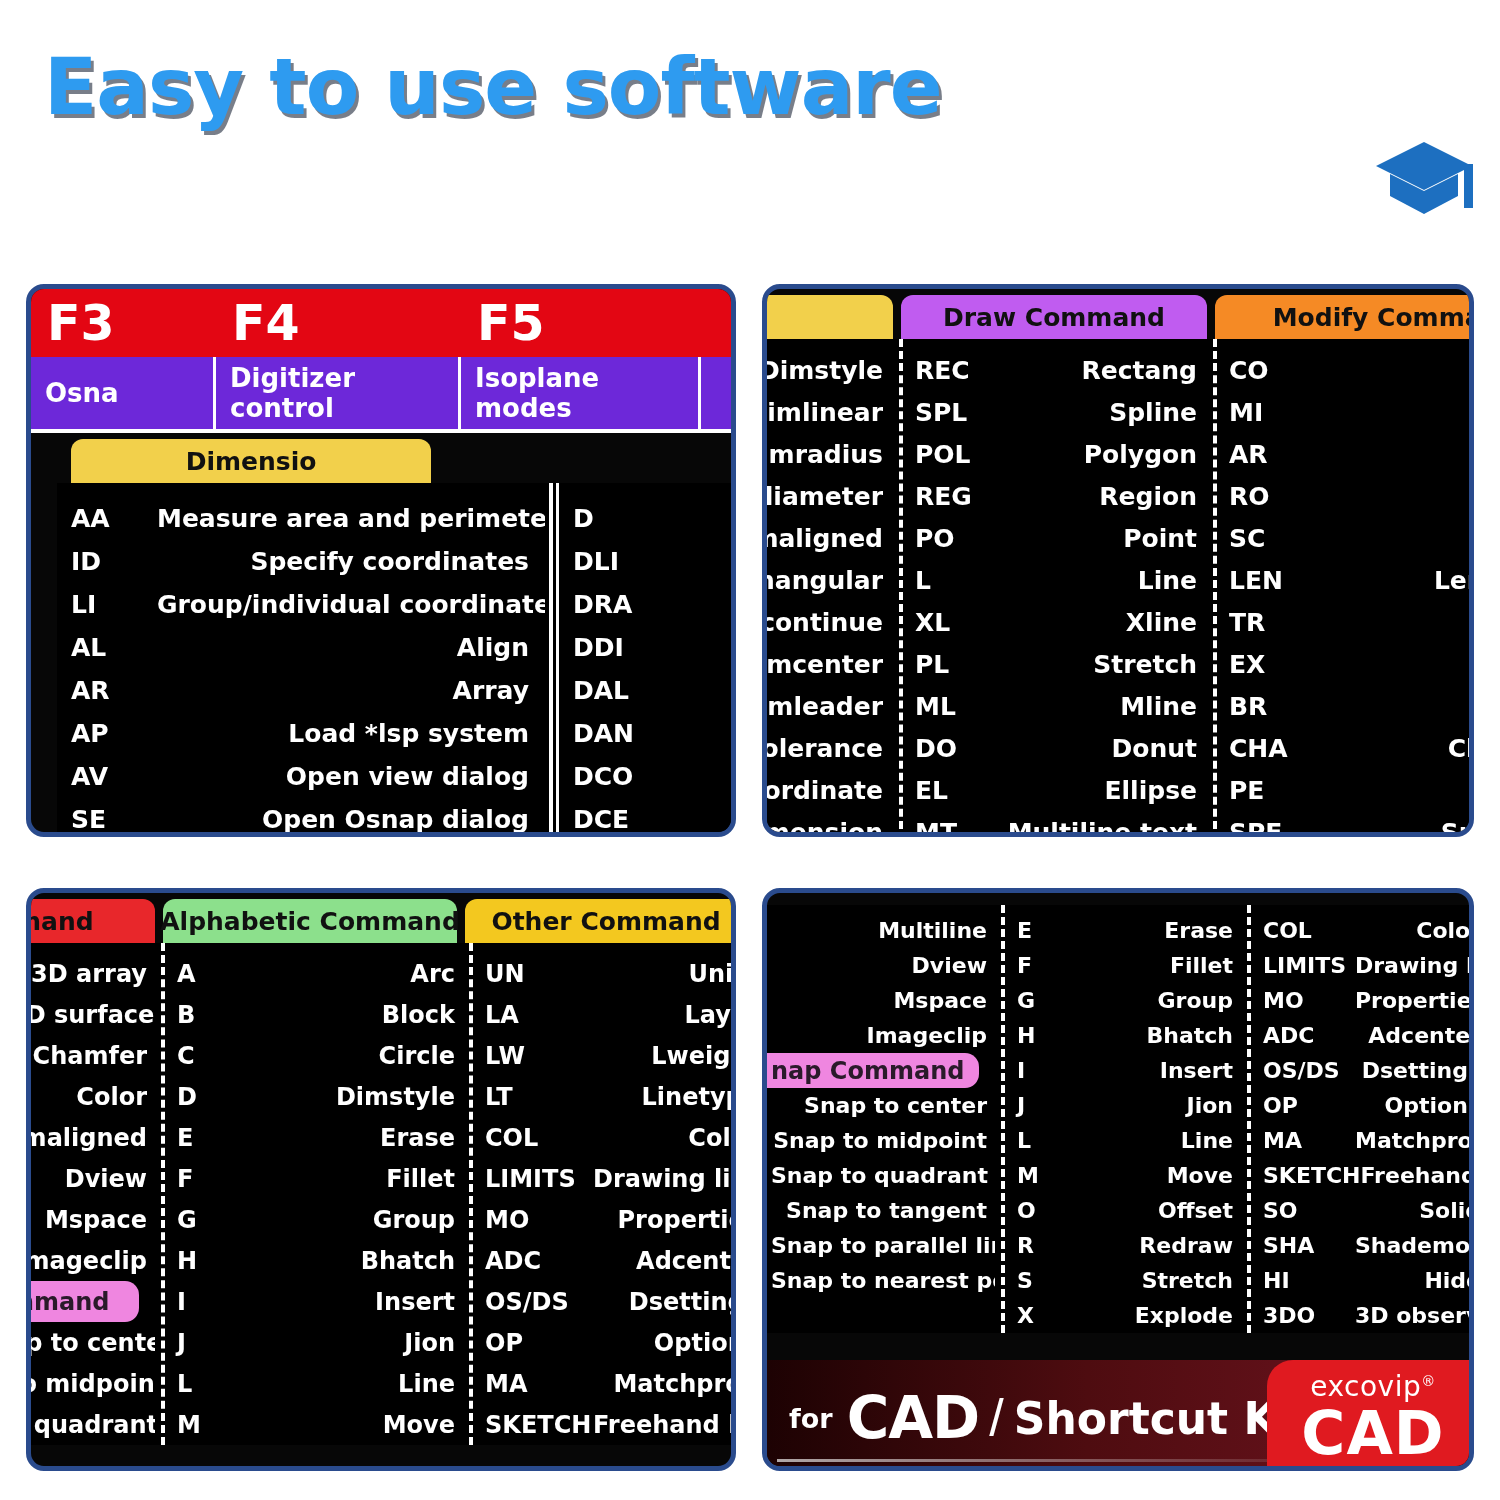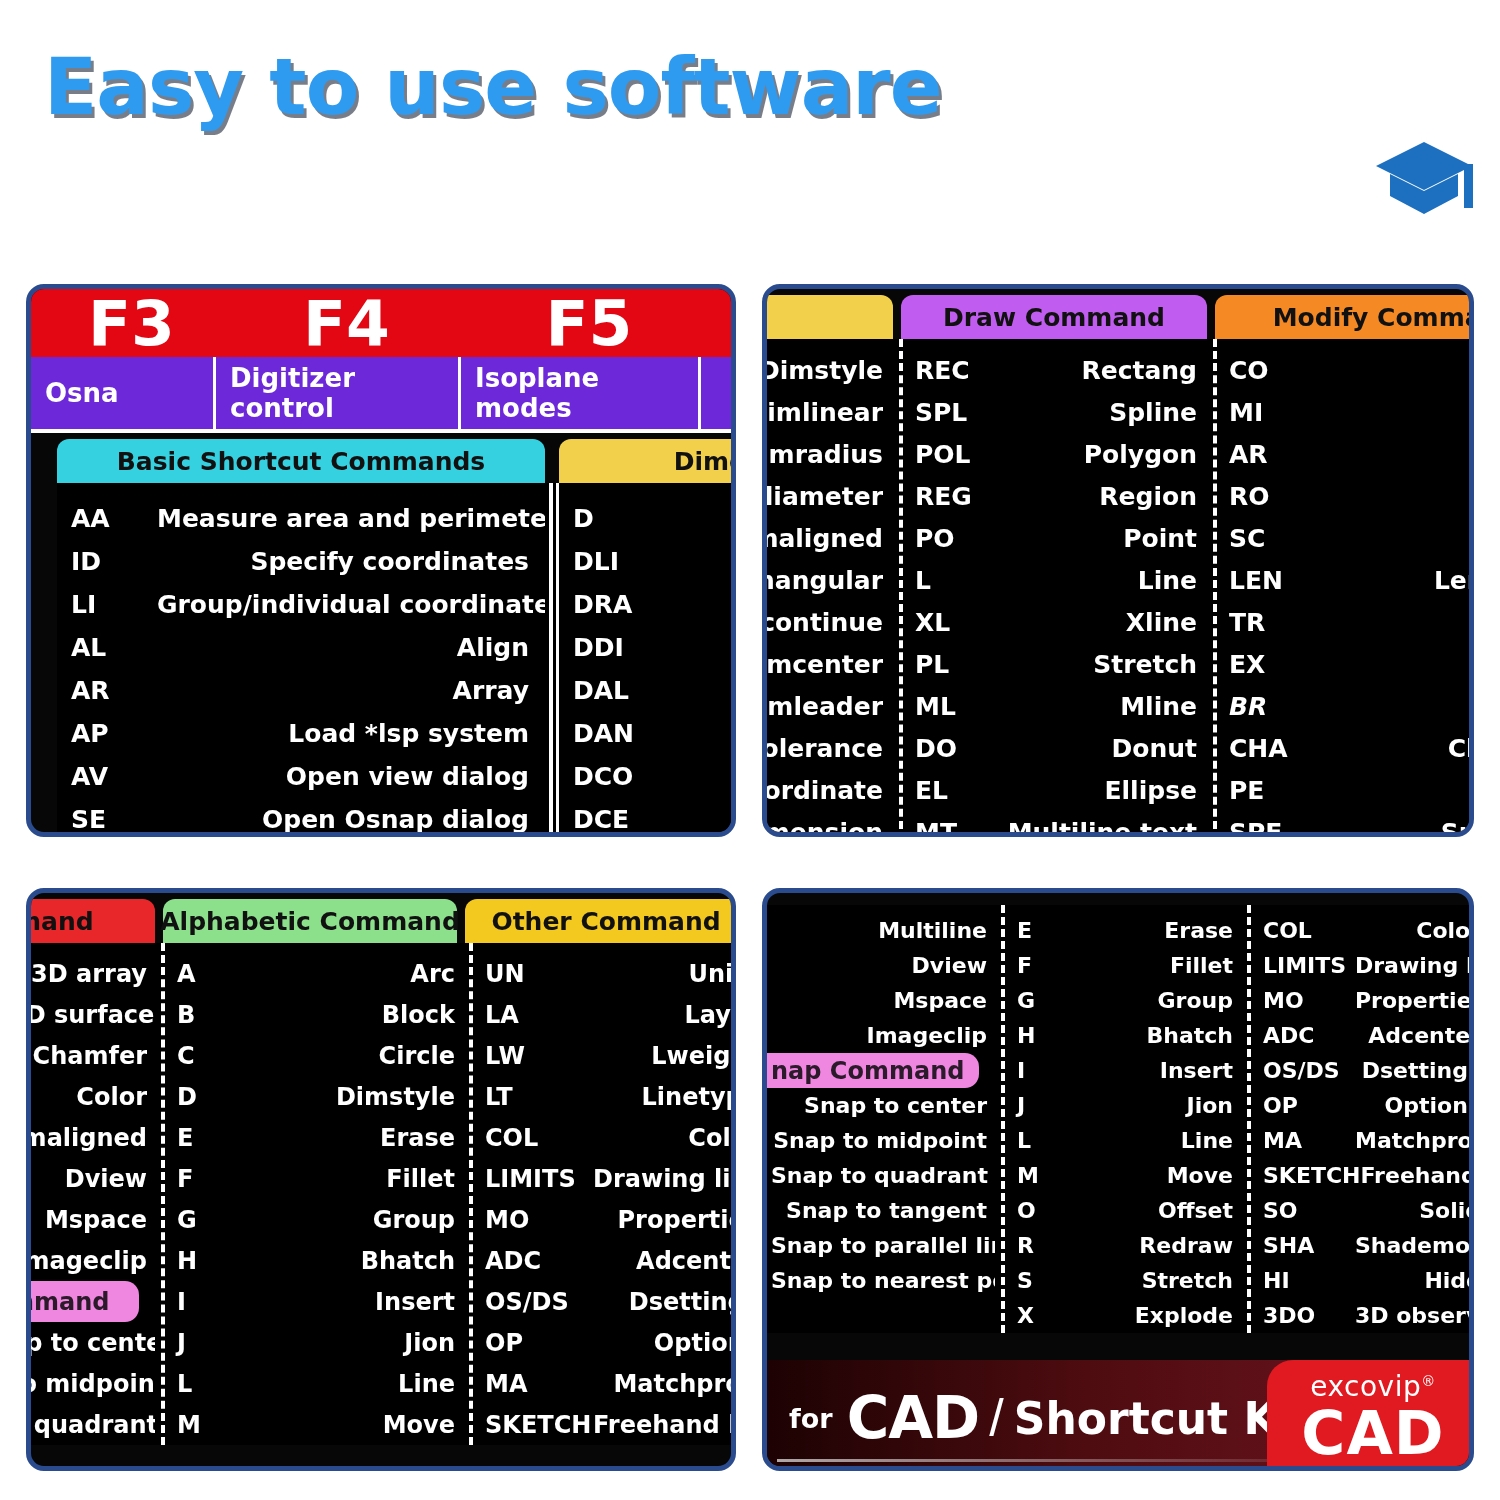--- a/index.html
+++ b/index.html
@@ -49,21 +49,21 @@
 
   
   .sheet { position: absolute; }
 
   
   .fstrip { position: absolute; left: 0; top: 0; width: 860px; }
   .frow-keys {
     display: flex; background: #e30613; height: 68px; align-items: center;
   }
   .frow-keys .fk {
-    color: #fff; font-size: 63px; font-weight: 700; text-align: center;
+    color: #fff; font-size: 49px; font-weight: 700; text-align: left;
     font-family: "DejaVu Sans", sans-serif; line-height: 1; padding-left: 16px;
   }
   .frow-desc { display: flex; background: #6d28d9; height: 72px; align-items: stretch; }
   .frow-desc .fd {
     color: #fff; font-size: 26px; font-weight: 600;
     display: flex; align-items: center; padding: 0 14px;
     border-right: 3px solid #fff;
     font-family: "DejaVu Sans", sans-serif;
   }
   .frow-desc .fd:last-child { border-right: none; }
@@ -164,21 +164,20 @@
         <div class="frow-desc">
           <div class="fd" style="width:185px;justify-content:flex-start;">Osna</div>
           <div class="fd" style="width:245px;justify-content:center;">Digitizer control</div>
           <div class="fd" style="width:240px;justify-content:center;">Isoplane modes</div>
           <div class="fd" style="width:190px;"></div>
         </div>
         <div class="frow-underline"></div>
       </div>
 
       <div class="tabrow" style="left:26px;top:150px;">
-        <div class="tab" id="tl-tab-0" style="width:488px;background:#35d1e0;">Basic Shortcut Commands</div>
         <div class="tab" id="tl-tab-1" style="width:360px;background:#f2d04b;margin-left:14px;">Dimensio</div>
       </div>
 
       <div class="datacols" style="left:26px;top:194px;">
         <div class="dcol" id="tl-basic" style="width:488px;padding:14px 16px 0 14px;background:#000;">
             <div class="rw" style="height: 43px; font-size: 25px;">
               <span class="code" style="min-width: 86px;">AA</span>
               <span class="desc">Measure area and perimeter</span>
             </div>
             <div class="rw" style="height: 43px; font-size: 25px;">
@@ -384,21 +383,21 @@
             </div>
             <div class="rw" style="height: 42px; font-size: 25px;">
               <span class="code" style="min-width: 66px;">TR</span>
               <span class="desc">Trim</span>
             </div>
             <div class="rw" style="height: 42px; font-size: 25px;">
               <span class="code" style="min-width: 66px;">EX</span>
               <span class="desc">Extend</span>
             </div>
             <div class="rw" style="height: 42px; font-size: 25px;">
-              <span class="code" style="min-width: 66px; font-style: italic;">BR</span>
+              <span class="code" style="min-width: 66px;">BR</span>
               <span class="desc">Break</span>
             </div>
             <div class="rw" style="height: 42px; font-size: 25px;">
               <span class="code" style="min-width: 66px;">CHA</span>
               <span class="desc">Chamfer</span>
             </div>
             <div class="rw" style="height: 42px; font-size: 25px;">
               <span class="code" style="min-width: 66px;">PE</span>
               <span class="desc">Pedit</span>
             </div>

